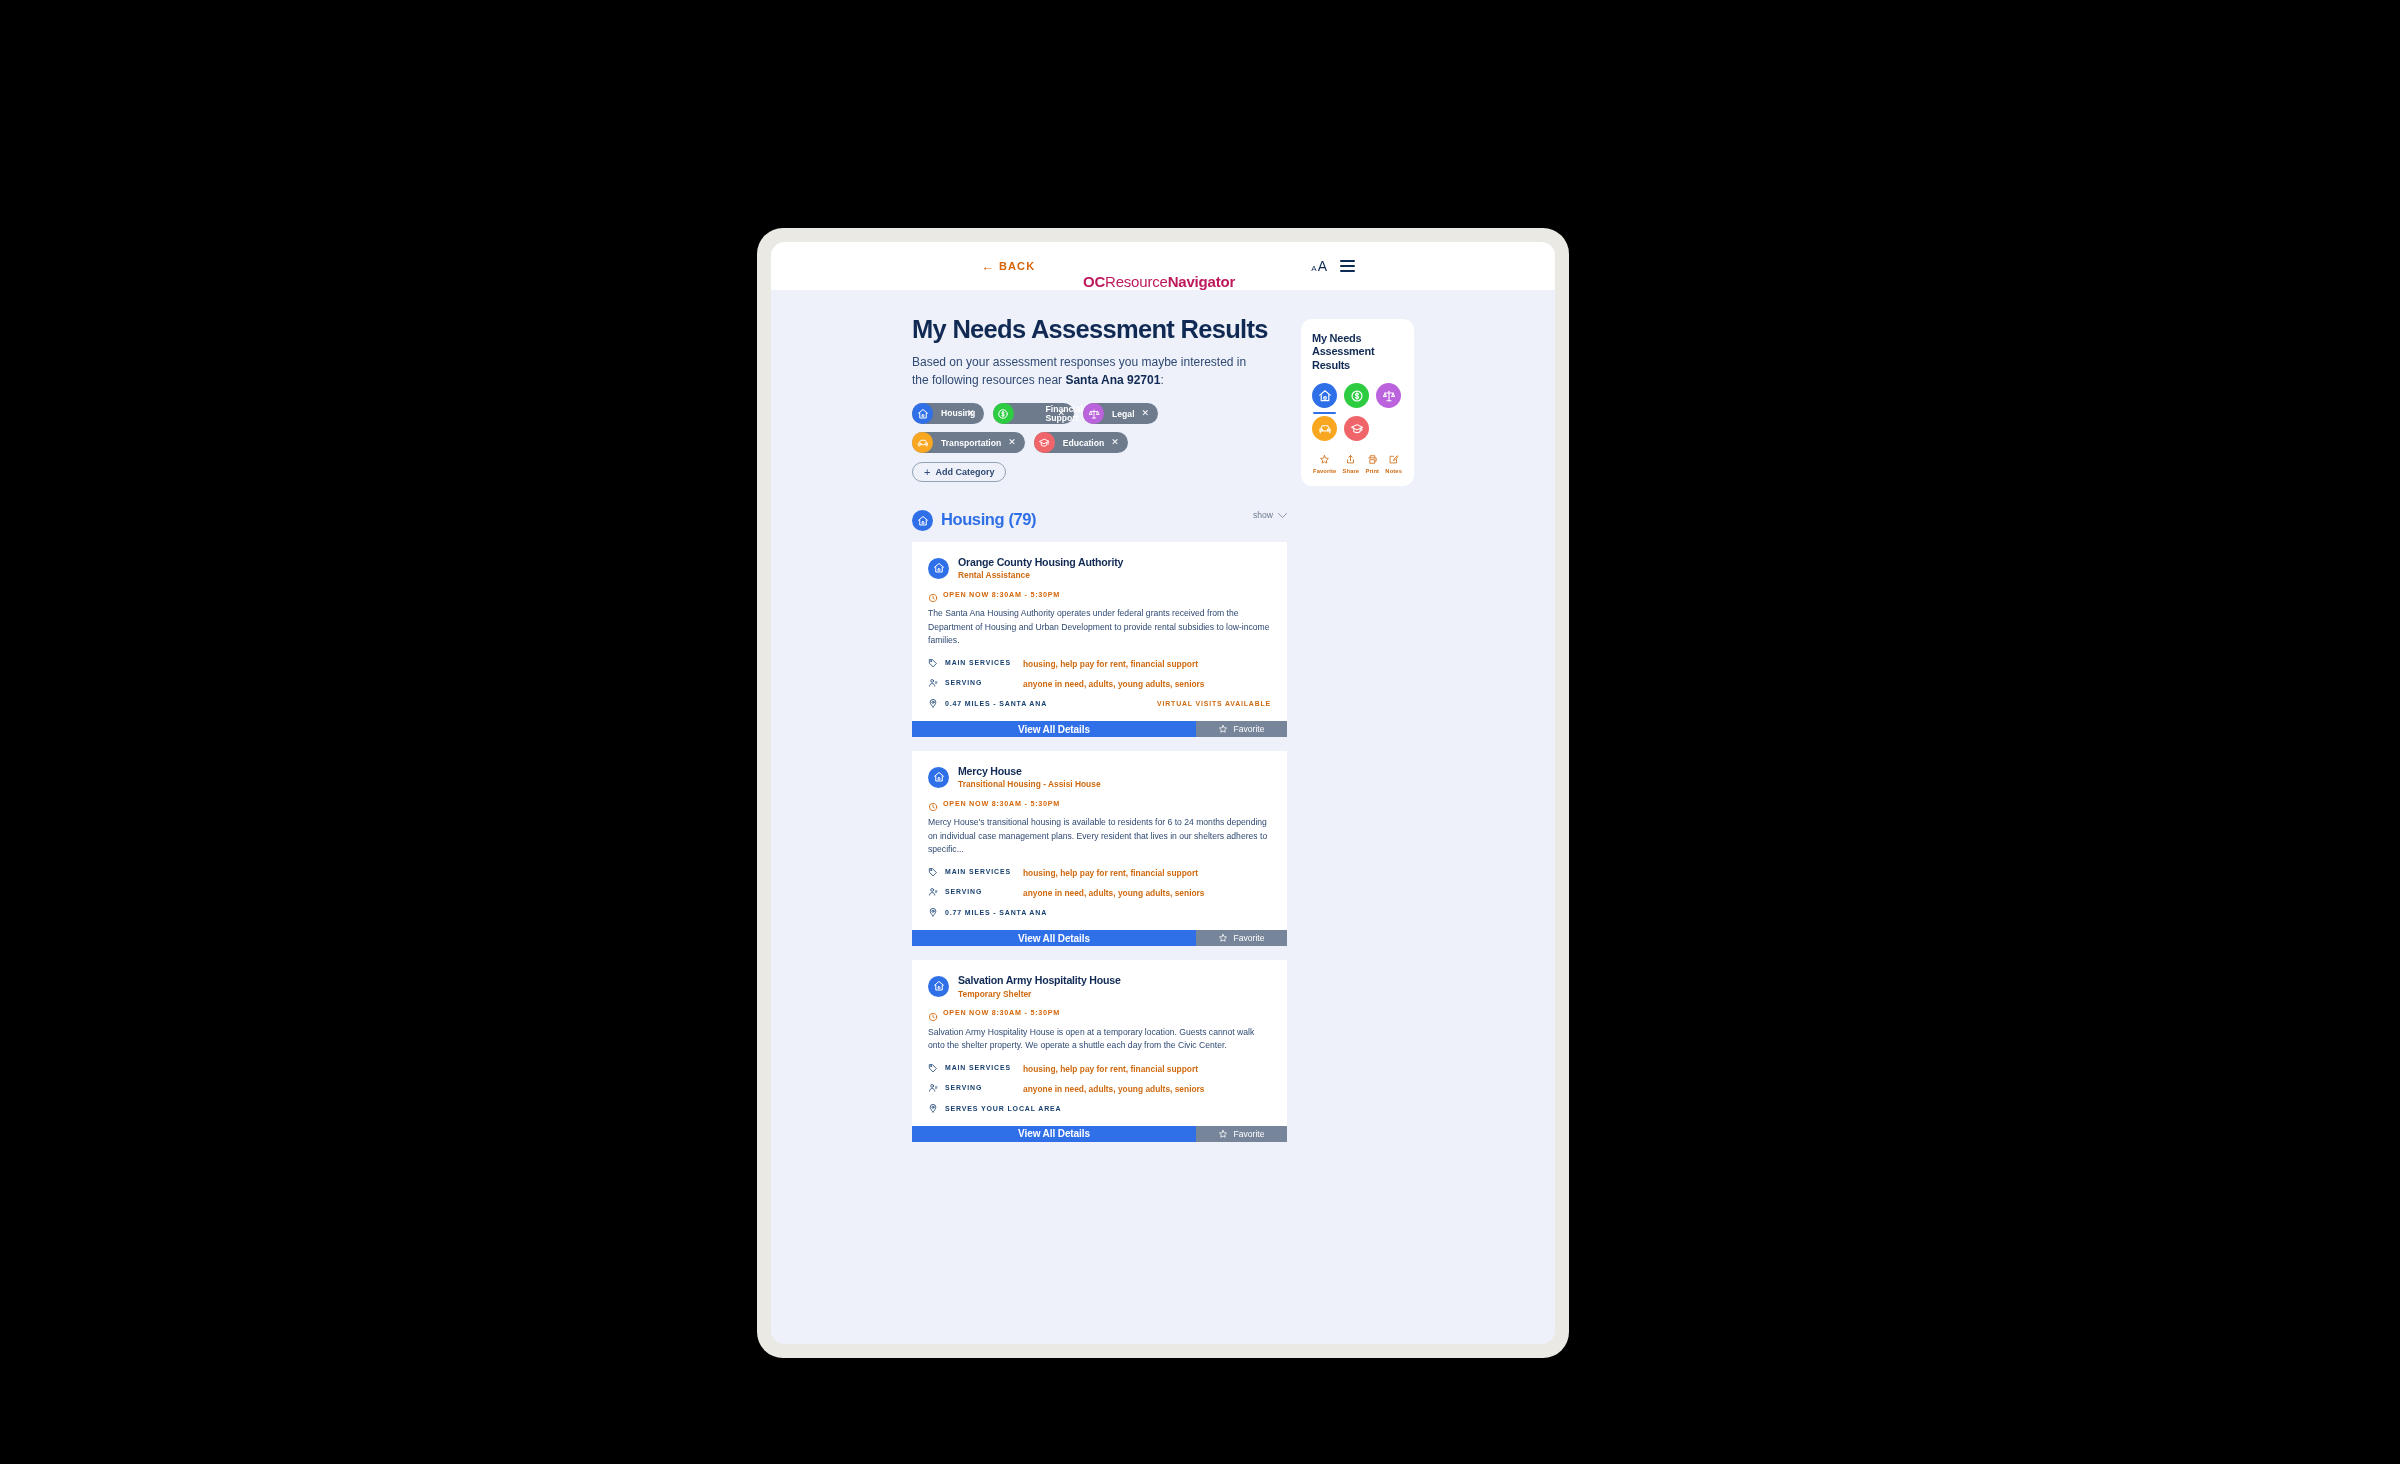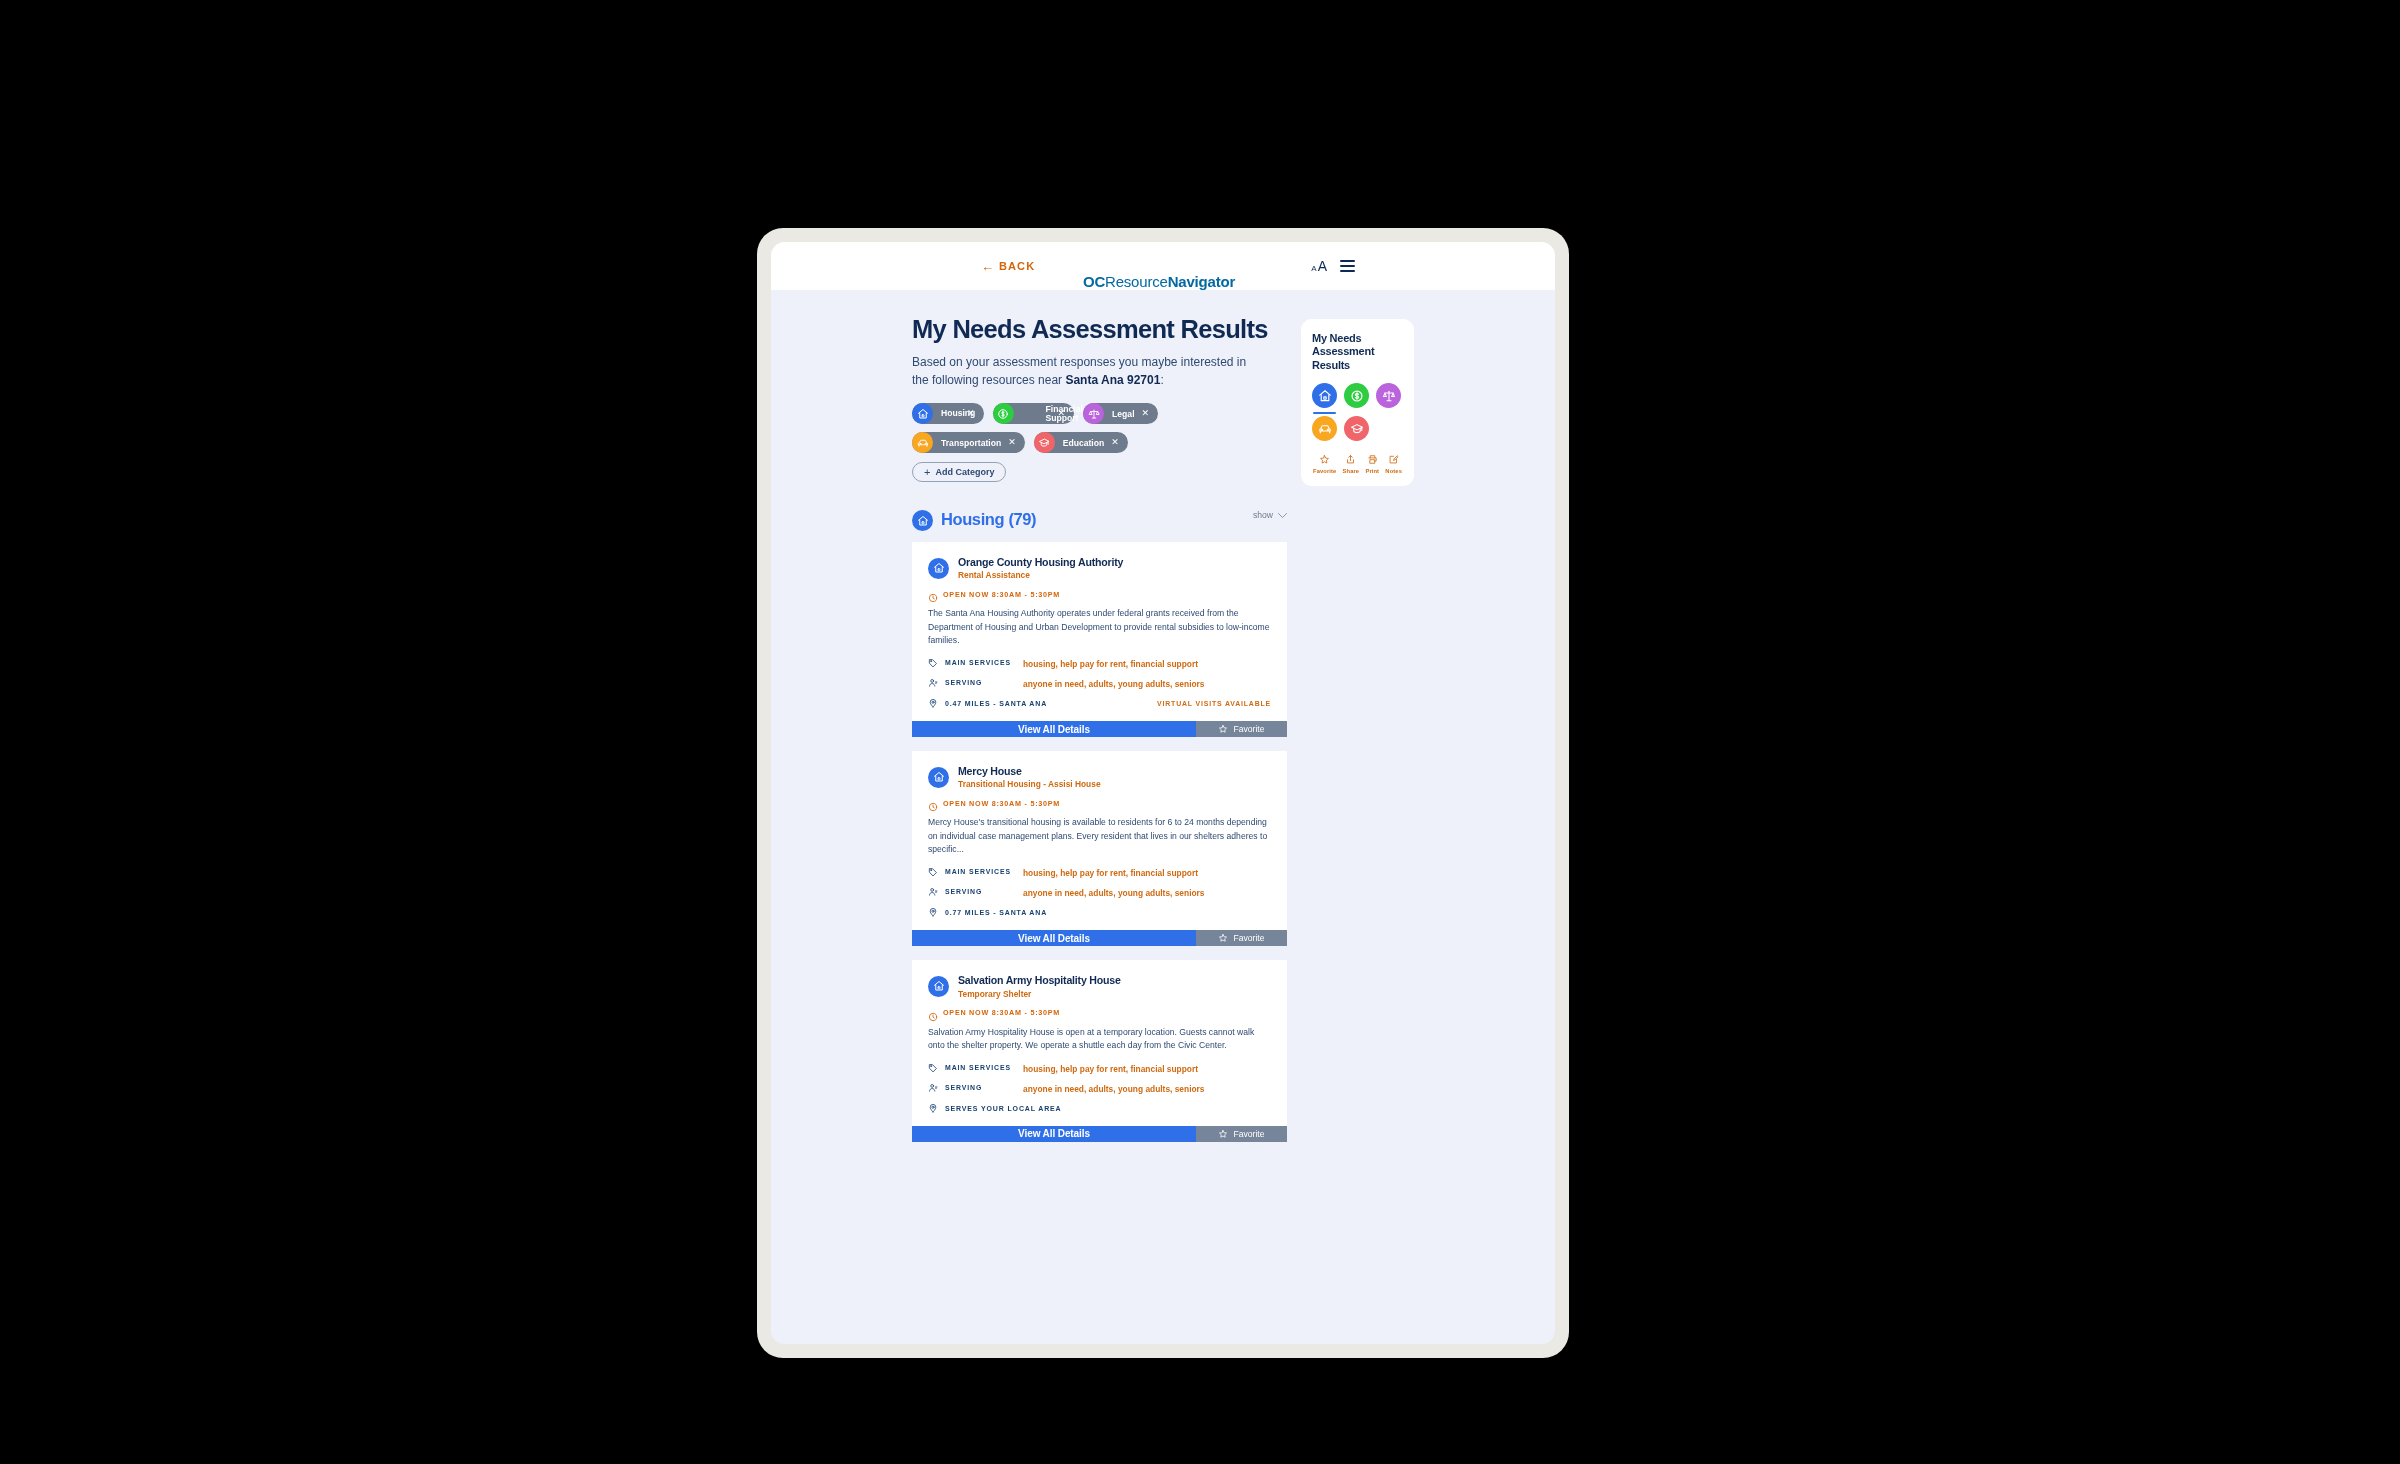--- a/index.html
+++ b/index.html
@@ -37,21 +37,21 @@
     display: flex; align-items: center; gap: 5px;
     color: #d4650a; cursor: pointer;
     position: absolute; left: 210px;
   }
   .back-arrow { font-size: 13px; line-height: 1; color:#d4650a; }
   .back-label { font-size: 11px; font-weight: 700; letter-spacing: 1.1px; color: #d4650a; }
 
   .logo {
     position: absolute; left: 0; right: 8px;
     text-align: center;
-    font-size: 15px; color: #0369a1; letter-spacing: -0.2px; margin-top: 31px;
+    font-size: 15px; color: #be185d; letter-spacing: -0.2px; margin-top: 31px;
   }
   .logo .b { font-weight: 700; }
   .logo .r { font-weight: 400; }
 
   .nav-right {
     position: absolute; right: 200px;
     display: flex; align-items: center; gap: 13px;
   }
   .aa { color: #0d2b52; display:flex; align-items:baseline; gap:1px; cursor:pointer;}
   .aa .s { font-size: 8px; }

